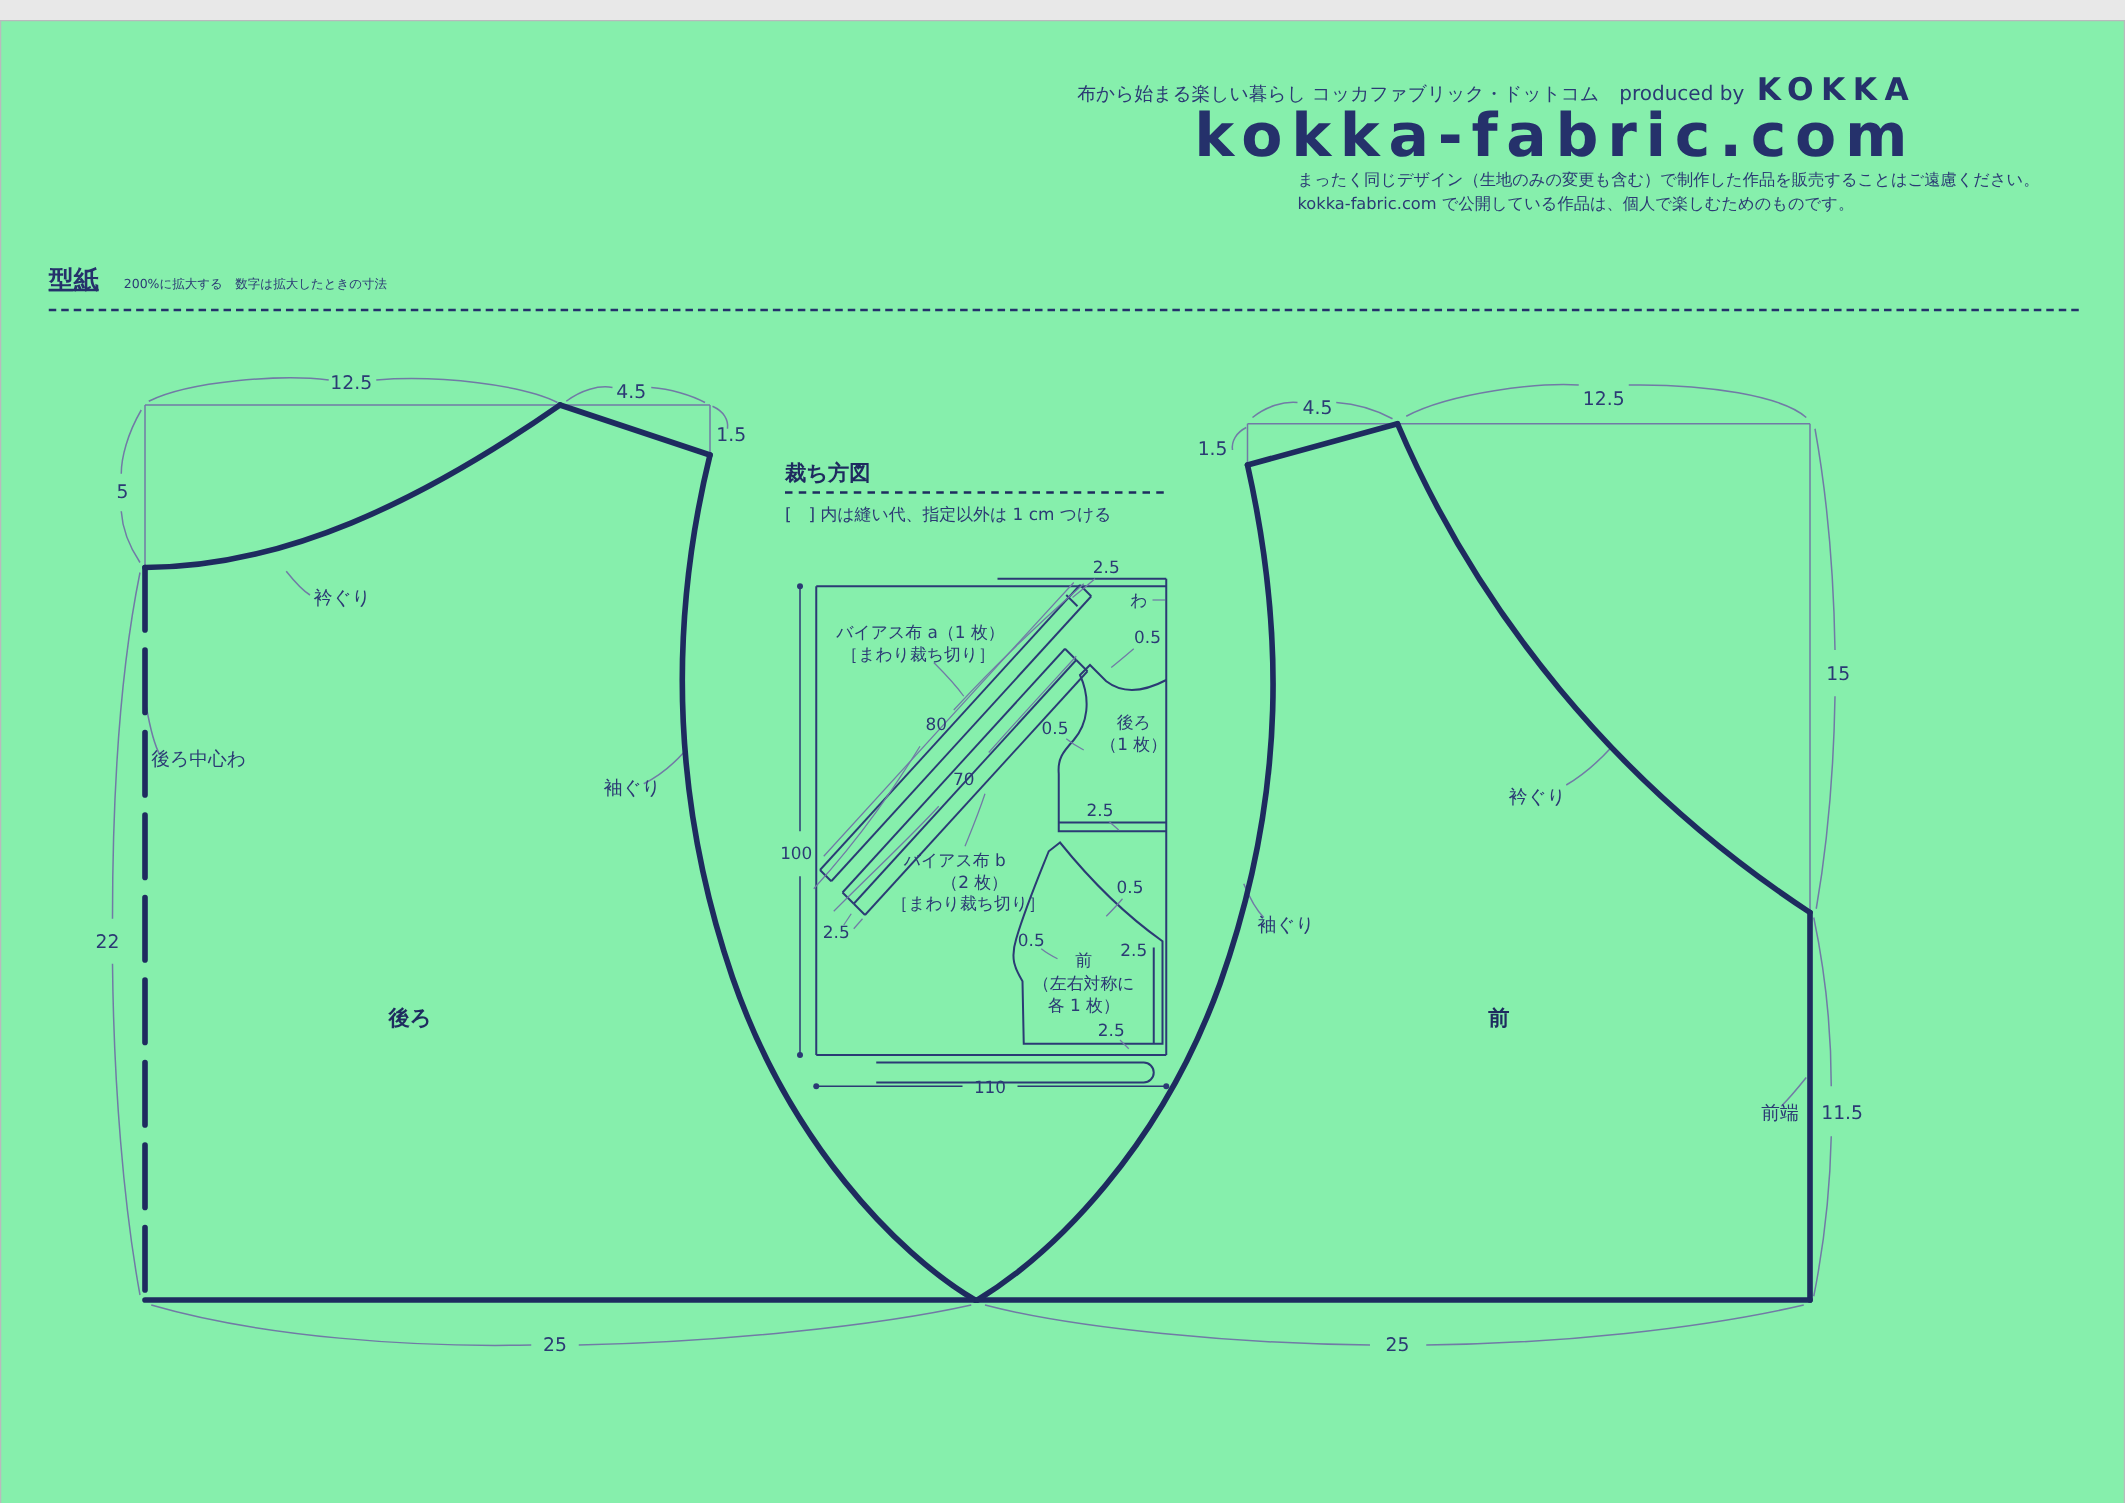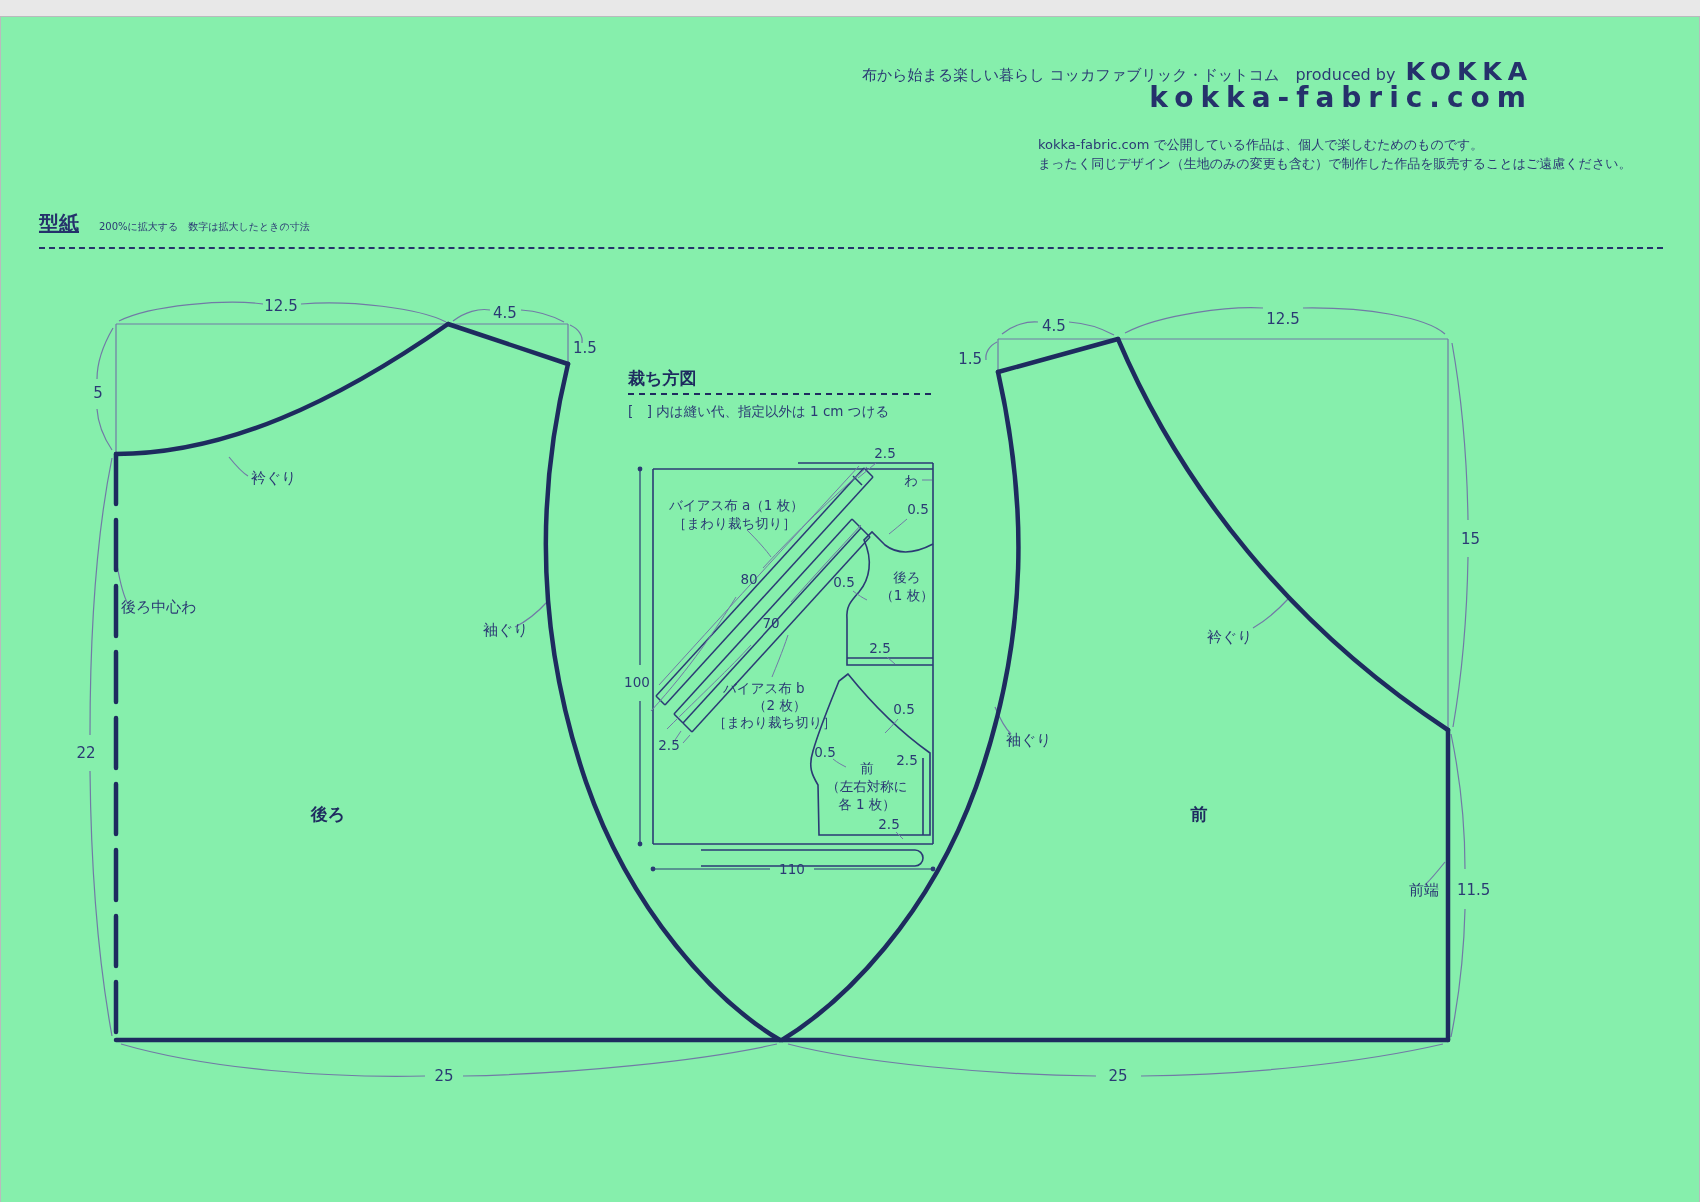--- a/index.html
+++ b/index.html
@@ -8,21 +8,21 @@
     background:#86efac;border:1px solid #b9babd;box-sizing:border-box;
     font-family:"DejaVu Sans","Liberation Sans",sans-serif;
     color:#25316b;overflow:hidden;
   }
   .abs{position:absolute;}
   
   .tagline{top:40px;right:166px;display:flex;align-items:baseline;white-space:nowrap;}
   .tagline .jp{font-size:15px;color:#2b3a74;}
   .tagline .prod{font-size:16px;margin-left:16px;color:#2b3a74;}
   .tagline .brand{font-size:25px;font-weight:bold;letter-spacing:6px;margin-left:10px;color:#25316b;}
-  .logo{top:64px;right:166px;font-size:28px;font-weight:600;letter-spacing:7px;color:#25316b;white-space:nowrap;}
+  .logo{top:64px;right:166px;font-size:48px;font-weight:600;letter-spacing:7px;color:#25316b;white-space:nowrap;}
   .notice{top:118px;left:1037px;font-size:13px;line-height:19px;color:#2b3a74;white-space:nowrap;}
   
   .phead{top:193px;left:38px;display:flex;align-items:baseline;white-space:nowrap;}
   .phead .t{font-size:20px;font-weight:bold;text-decoration:underline;color:#25316b;}
   .phead .s{font-size:10px;margin-left:20px;color:#2b3a74;}
   .dashrule{top:230px;left:38px;width:1624px;border-top:2px dashed #25316b;height:0;}
   svg text{fill:#2b3a74;font-family:"DejaVu Sans","Liberation Sans",sans-serif;}
   svg .dim{font-size:15px;}
   svg .lbl{font-size:15px;}
   svg .name{font-size:17px;font-weight:bold;fill:#1e2b5f;}
@@ -34,22 +34,22 @@
 
 <div class="page">
 
   <div class="abs tagline">
     <span class="jp">布から始まる楽しい暮らし コッカファブリック・ドットコム</span>
     <span class="prod">produced by</span>
     <span class="brand">KOKKA</span>
   </div>
   <div class="abs logo">kokka-fabric.com</div>
   <div class="abs notice">
+    <div>まったく同じデザイン（生地のみの変更も含む）で制作した作品を販売することはご遠慮ください。</div>
     <div>kokka-fabric.com で公開している作品は、個人で楽しむためのものです。</div>
-    <div>まったく同じデザイン（生地のみの変更も含む）で制作した作品を販売することはご遠慮ください。</div>
   </div>
 
   <div class="abs phead">
     <span class="t">型紙</span>
     <span class="s">200%に拡大する　数字は拡大したときの寸法</span>
   </div>
   <div class="abs dashrule"></div>
 
   <svg class="abs" style="left:0;top:0;" width="1700" height="1202" viewBox="0 0 1700 1202">
 

